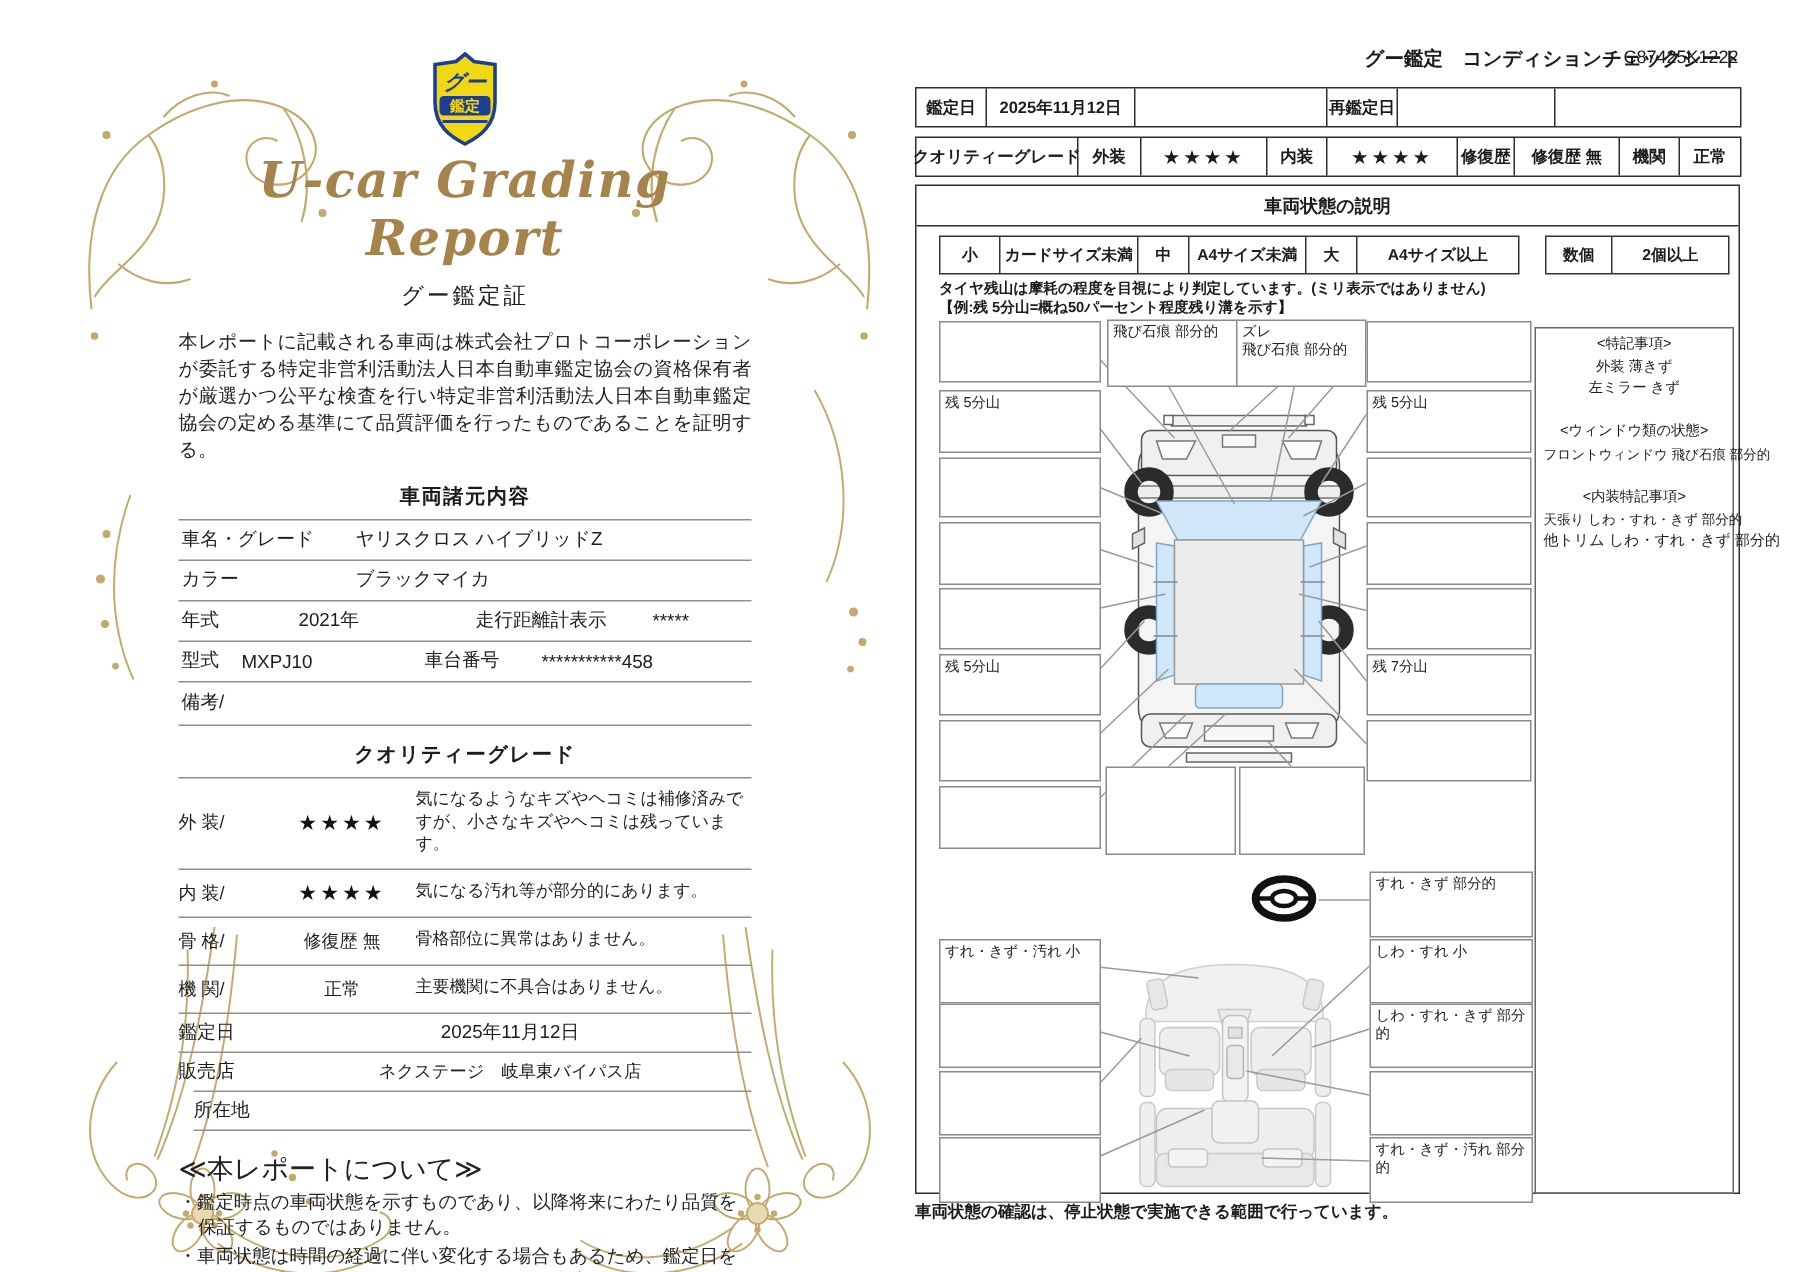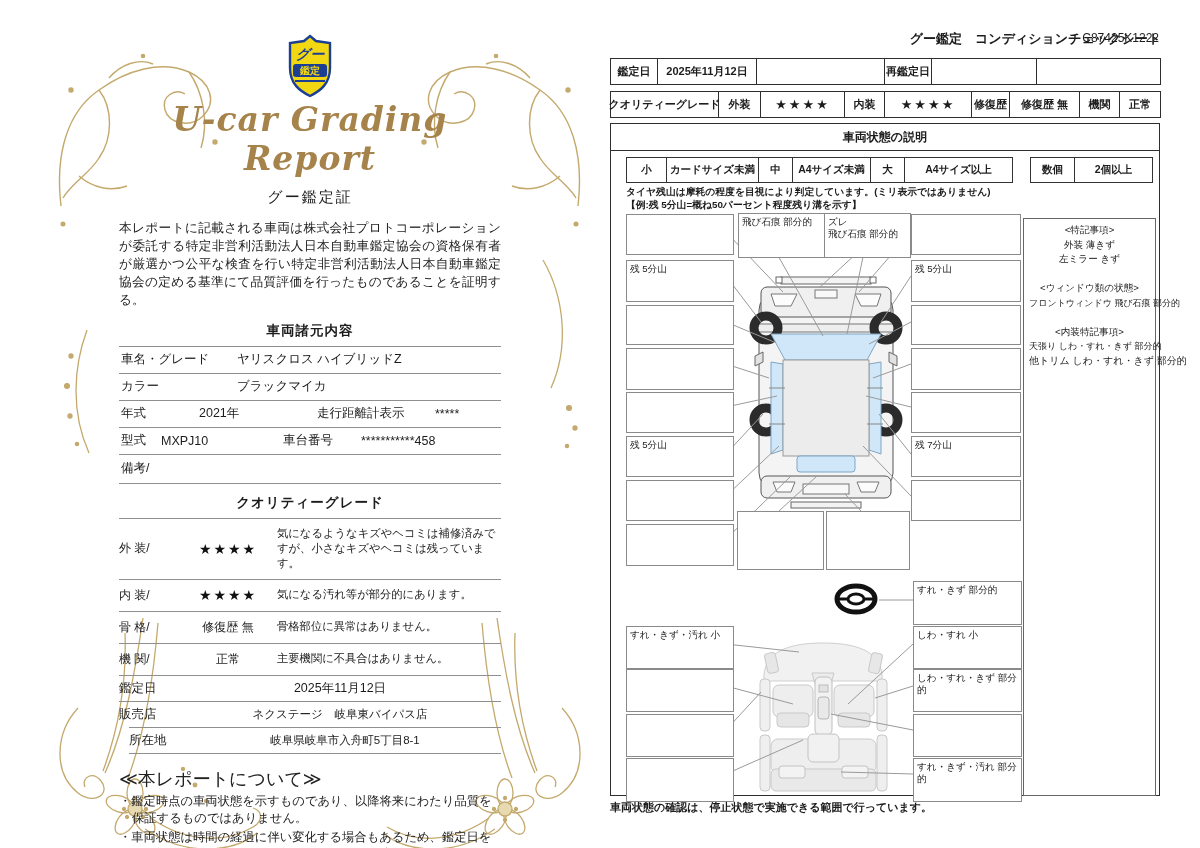--- a/index.html
+++ b/index.html
@@ -231,21 +231,20 @@
       <div class="mrow">
         <span>鑑定日</span>
         <span class="mval">2025年11月12日</span>
       </div>
       <div class="mrow store">
         <span>販売店</span>
         <span class="mval">ネクステージ　岐阜東バイパス店</span>
       </div>
       <div class="mrow addr">
         <span>所在地</span>
-        <span class="mval">岐阜県岐阜市入舟町5丁目8-1</span>
       </div>
     </div>
 
     <div class="about">
       <div class="about-title">≪本レポートについて≫</div>
       <ul>
         <li>・鑑定時点の車両状態を示すものであり、以降将来にわたり品質を保証するものではありません。</li>
         <li>・車両状態は時間の経過に伴い変化する場合もあるため、鑑定日をご確認の上、現在の車両状態については販売店にお問合せください。</li>
 
       </ul>

